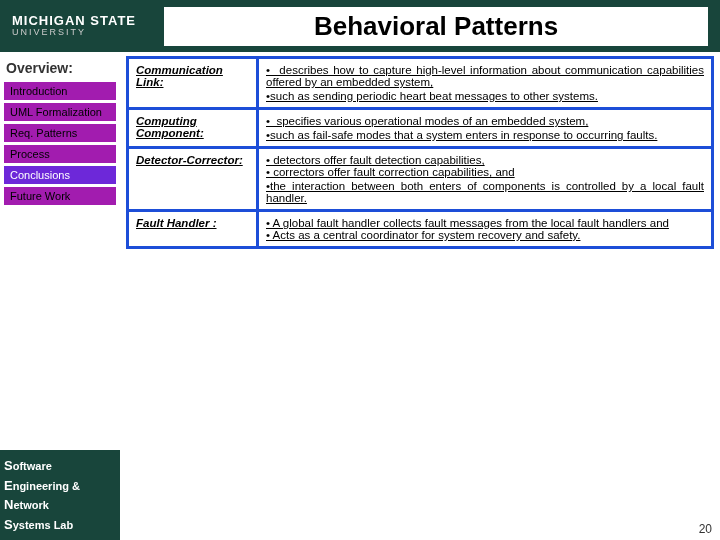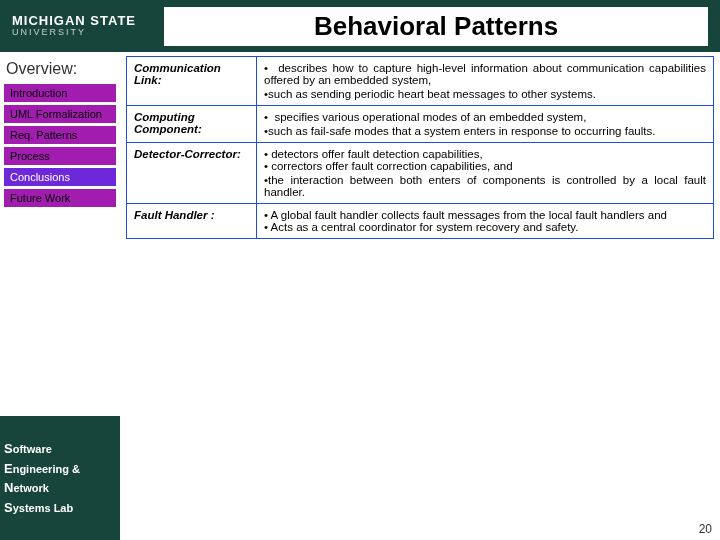--- a/index.html
+++ b/index.html
@@ -55,22 +55,22 @@
     }
 
     
     .sidebar {
       width: 120px;
       padding: 8px 4px;
       background: #fff;
       flex-shrink: 0;
     }
     .sidebar-overview {
-      font-size: 16px;
-      font-weight: normal;
+      font-size: 14px;
+      font-weight: bold;
       color: #333;
       margin-bottom: 6px;
       padding-left: 2px;
     }
     .sidebar-item {
       display: block;
       width: 100%;
       padding: 3px 6px;
       margin-bottom: 3px;
       font-size: 11px;
@@ -91,23 +91,24 @@
       padding: 4px 6px;
       overflow: hidden;
     }
 
     table {
       width: 100%;
       border-collapse: collapse;
       font-size: 11.5px;
     }
     td {
-      border: 1px solid #1d4ed8;
+      border: 3px solid #1d4ed8;
       padding: 5px 7px;
       vertical-align: top;
+      text-decoration: underline;
     }
     .col-term {
       width: 130px;
       font-style: italic;
       font-weight: bold;
     }
     .col-desc {
       text-align: justify;
     }
     .bullet-block {
@@ -117,21 +118,21 @@
     
     .footer {
       position: absolute;
       bottom: 0;
       left: 0;
       width: 120px;
       background: #18453b;
       color: #fff;
       font-size: 11px;
       font-weight: bold;
-      padding: 23px 4px;
+      padding: 6px 4px;
       line-height: 1.5;
       margin-top: 37px;
     }
     .footer .accent-letter {
       color: #fff;
       font-size: 13px;
     }
     .page-num {
       position: absolute;
       bottom: 4px;

